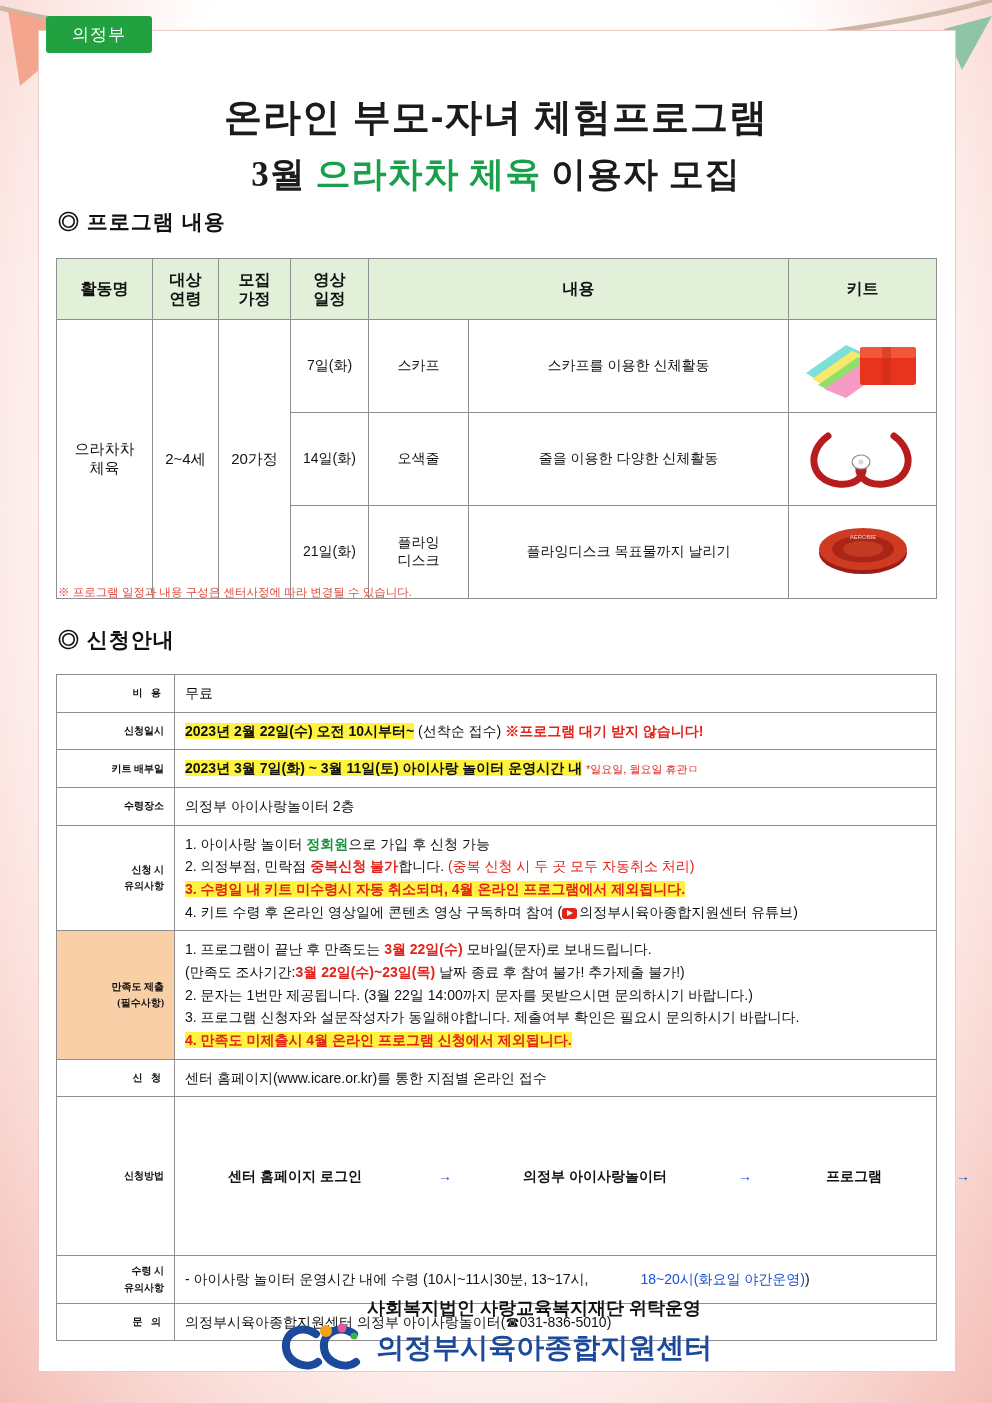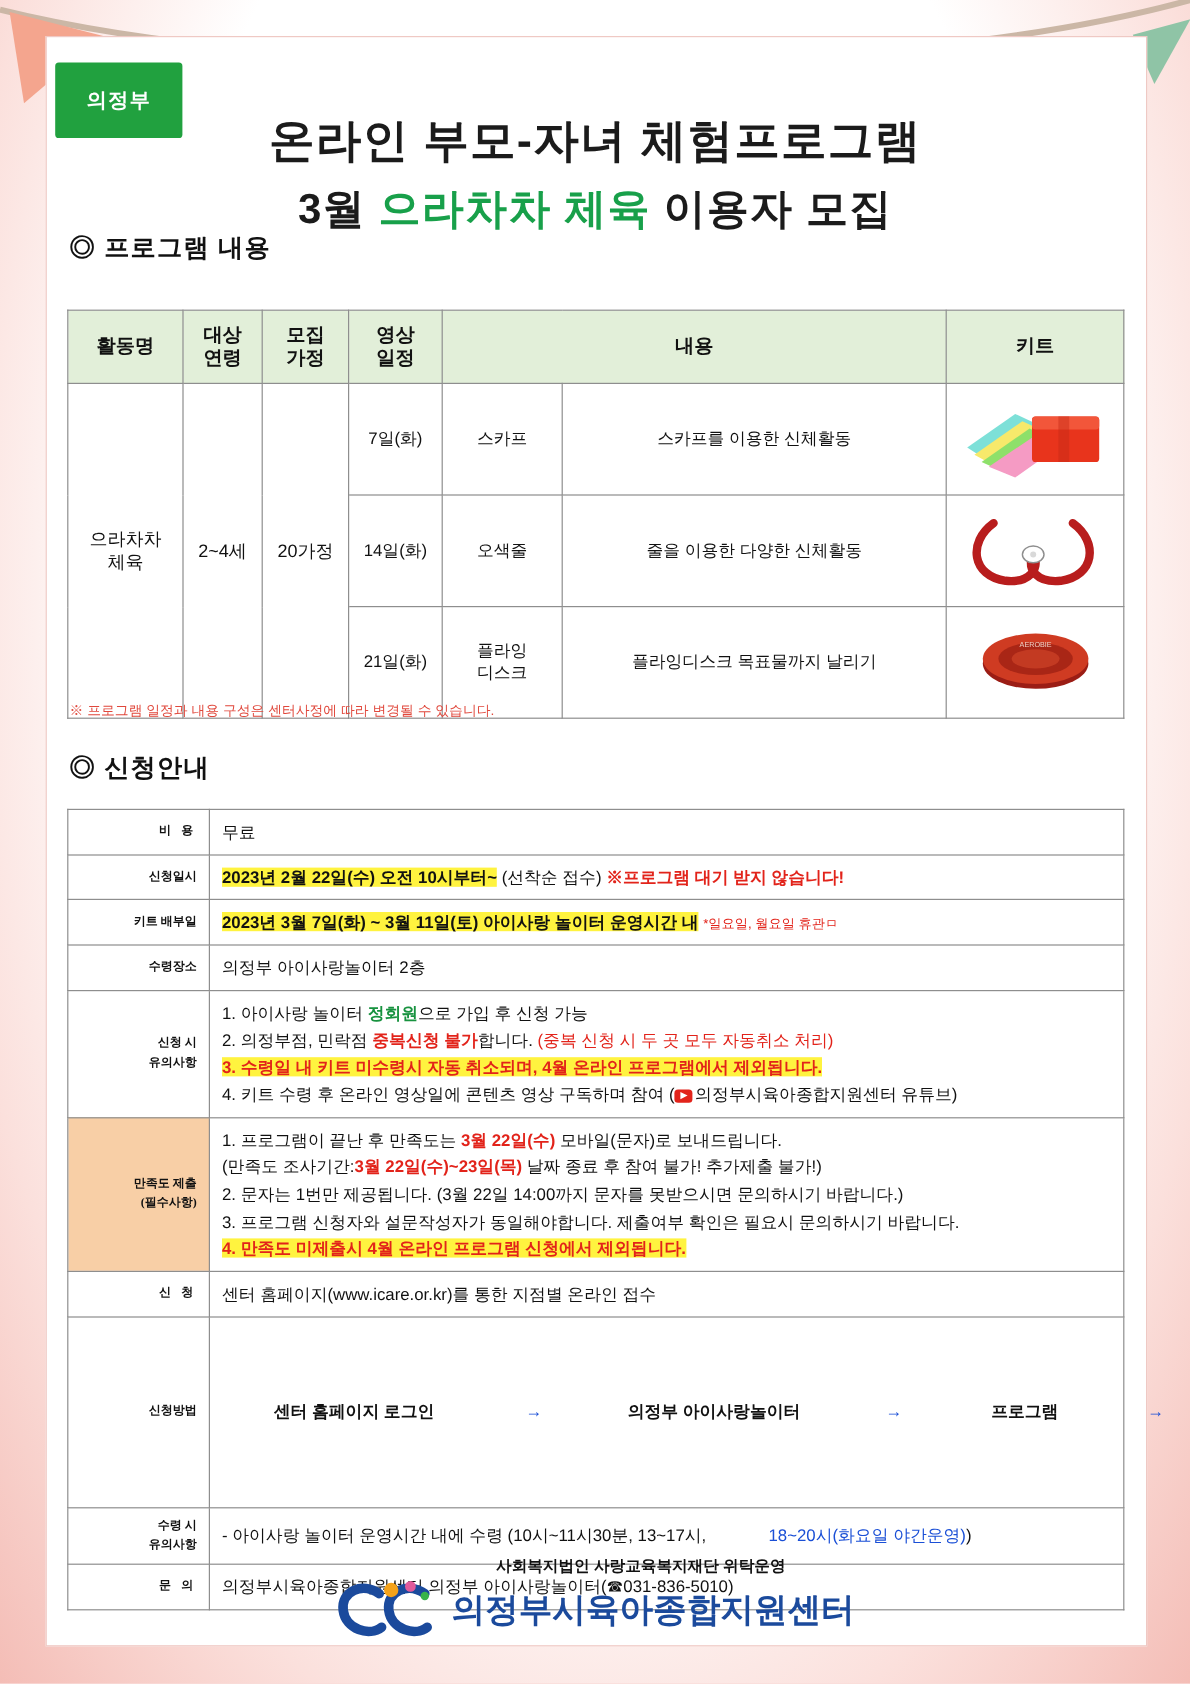--- a/index.html
+++ b/index.html
@@ -38,58 +38,58 @@
     height: 200px;
     pointer-events: none;
   }
   
   .badge {
     position: absolute;
     left: 46px; top: 16px;
     background: #21a13f;
     color: #ffffff;
     font-size: 17px;
-    font-weight: bold;
-    padding: 20px 26px;
+    font-weight: normal;
+    padding: 7px 26px;
     border-radius: 3px;
     letter-spacing: 1px;
     z-index: 6;
-    margin-top: 36px;
   }
   .title-wrap {
     position: absolute;
     left: 0; top: 92px;
     width: 992px;
     text-align: center;
     z-index: 5;
   }
   .title1 {
     font-size: 38px;
     font-weight: bold;
     color: #1b1b1b;
     letter-spacing: 1px;
     margin-bottom: 8px;
   }
   .title2 {
     font-size: 35px;
     font-weight: bold;
     color: #1b1b1b;
     letter-spacing: 1px;
+    font-family: Liberation Serif, serif;
   }
   .title2 .green {
     color: #18a04a;
   }
   .section-head {
     position: absolute;
     font-size: 21px;
     font-weight: bold;
     color: #111;
     letter-spacing: 1px;
   }
-  #sec1 { left: 58px; top: 192px; }
+  #sec1 { left: 58px; top: 208px; }
   #sec2 { left: 58px; top: 626px; }
 
   table.t {
     position: absolute;
     border-collapse: collapse;
     table-layout: fixed;
   }
   table.t td, table.t th {
     border: 1px solid #8e8e8e;
     font-size: 13.5px;
@@ -192,21 +192,21 @@
   }
   
   .footer {
     position: absolute;
     left: 0;
     top: 1296px;
     width: 992px;
     text-align: center;
   }
   .f-sub {
-    font-size: 13px;
+    font-size: 18px;
     color: #111;
     font-weight: bold;
     margin-bottom: 2px;
     padding-left: 76px;
   }
   .f-main {
     font-size: 28px;
     font-weight: bold;
     color: #1b4a9c;
     letter-spacing: 0px;

